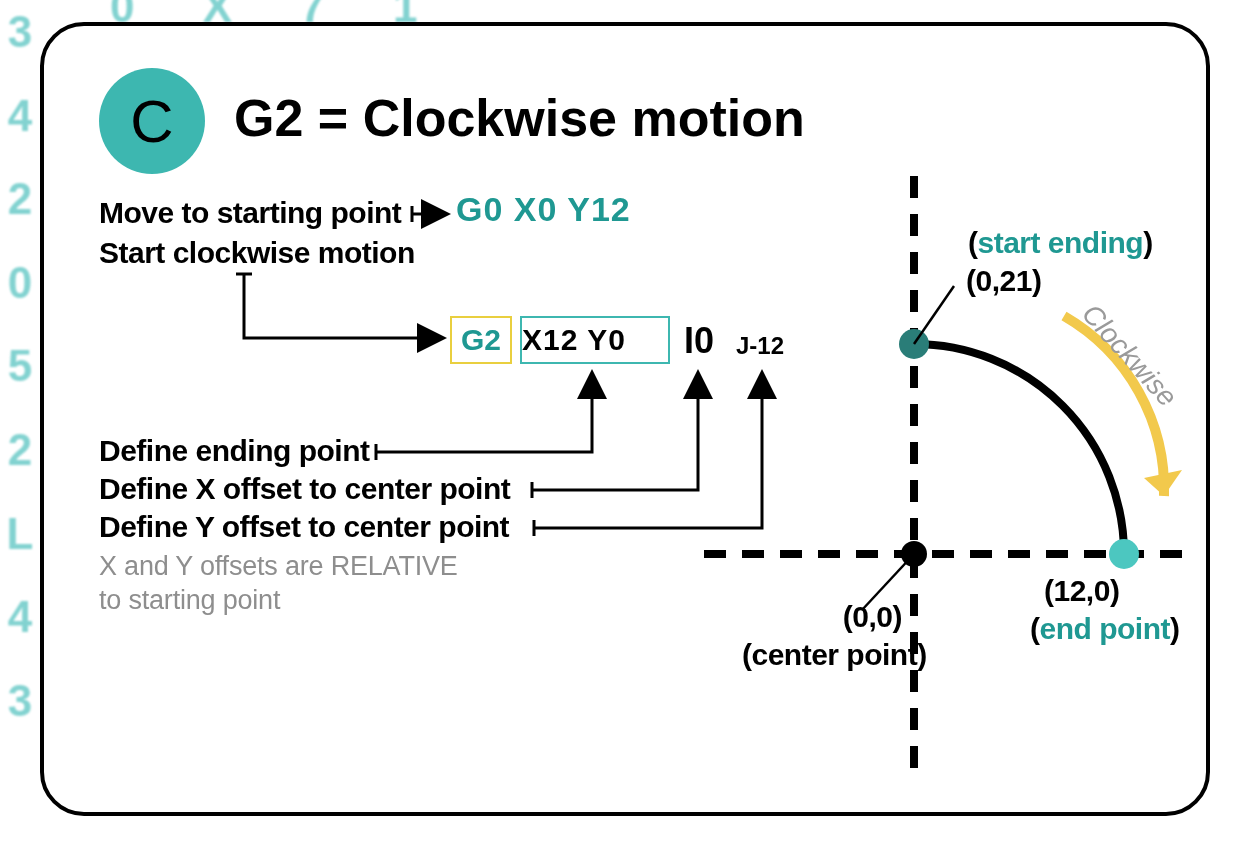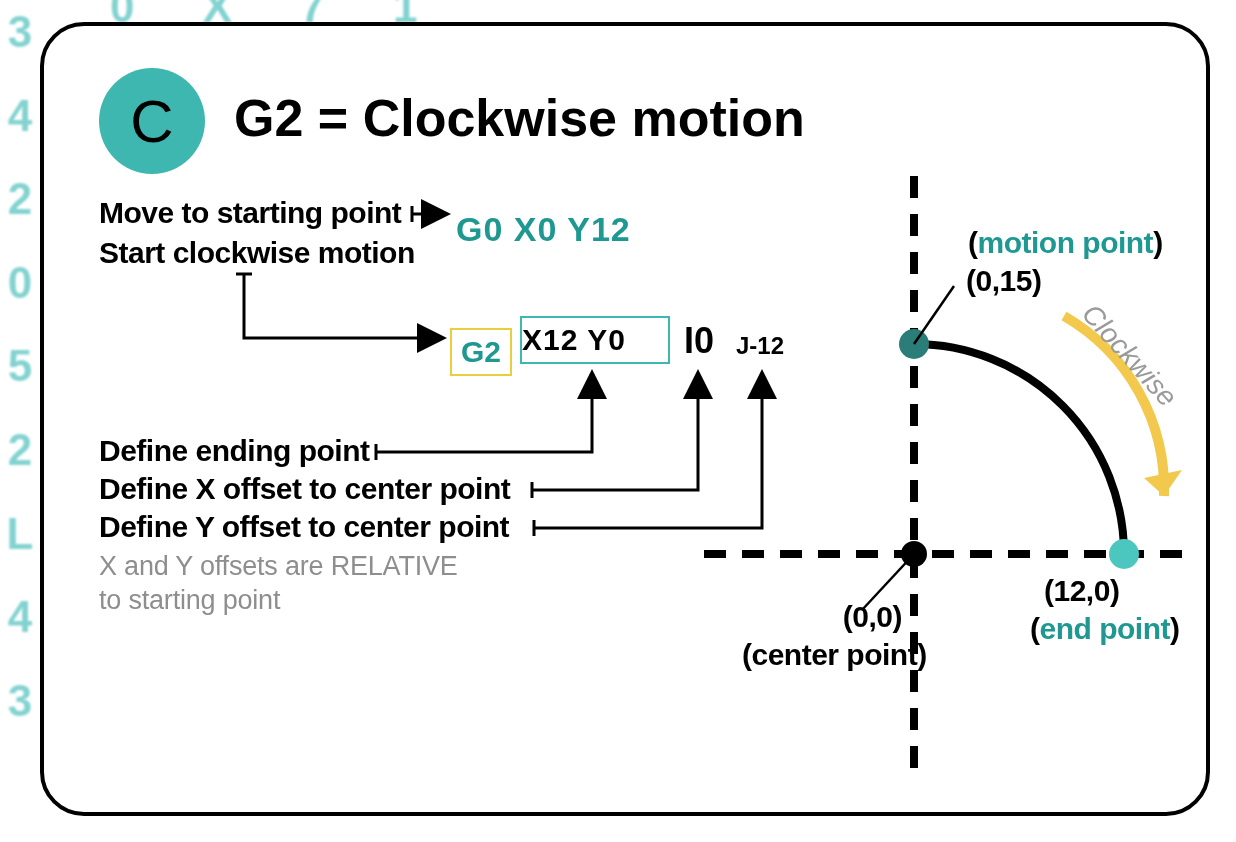--- a/index.html
+++ b/index.html
@@ -8,21 +8,21 @@
   .bg-letters span{display:block;filter:blur(1px);}
   .bg-top{position:absolute;left:110px;top:-18px;color:#4ec0bd;font-size:44px;font-weight:600;filter:blur(1.2px);opacity:.7;letter-spacing:28px;}
   .card{position:absolute;left:40px;top:22px;width:1170px;height:794px;border:4px solid #000;border-radius:44px;box-sizing:border-box;background:#fff;}
   .badge{position:absolute;left:55px;top:42px;width:106px;height:106px;border-radius:50%;background:#3db7b0;display:flex;align-items:center;justify-content:center;}
   .badge span{font-size:60px;font-weight:500;font-family:Arial,sans-serif;}
   .title{position:absolute;left:190px;top:62px;font-size:52px;font-weight:800;letter-spacing:0px;}
   .lbl{position:absolute;font-size:30px;font-weight:600;letter-spacing:-.5px;}
   .teal{color:#1f9892;font-weight:700;}
   .code-teal{color:#1f9892;font-weight:700;font-size:34px;letter-spacing:1px;}
   .note{position:absolute;font-size:27px;color:#8e8e8e;font-weight:500;line-height:1.25;letter-spacing:-.2px;}
-  .g2-box{position:absolute;left:406px;top:290px;width:58px;height:44px;border:2px solid #e9cf3f;display:flex;align-items:center;justify-content:center;font-size:30px;font-weight:700;color:#1f9892;margin-top:12px;}
+  .g2-box{position:absolute;left:406px;top:290px;width:58px;height:44px;border:2px solid #e9cf3f;display:flex;align-items:center;justify-content:center;font-size:30px;font-weight:700;color:#1f9892;}
   .xy-box{position:absolute;left:476px;top:290px;width:146px;height:44px;border:2px solid #3db7b0;display:flex;align-items:center;justify-content:flex-start;font-size:30px;font-weight:700;color:#000;letter-spacing:1px;}
   .io{position:absolute;left:640px;top:294px;font-size:36px;font-weight:700;}
   .jneg{position:absolute;left:692px;top:294px;font-size:24px;font-weight:700;margin-top:12px;}
   .cw-lbl{position:absolute;left:1055px;top:272px;font-size:28px;font-style:italic;color:#9a9a9a;font-weight:500;transform:rotate(48deg);transform-origin:left top;}
 </style>
 </head>
 <body>
 
 <div class="page">
 
@@ -47,21 +47,21 @@
     <div class="title">G2 = Clockwise motion</div>
 
     <div class="lbl" style="left:55px;top:170px">Move to starting point</div>
     <div class="lbl" style="left:55px;top:210px">Start clockwise motion</div>
     <div class="lbl" style="left:55px;top:408px">Define ending point</div>
     <div class="lbl" style="left:55px;top:446px">Define X offset to center point</div>
     <div class="lbl" style="left:55px;top:484px">Define Y offset to center point</div>
     <div class="note" style="left:55px;top:524px;white-space:pre-line">X and Y offsets are RELATIVE
 to starting point</div>
 
-    <div class="code-teal" style="position:absolute;left:412px;top:184px">G0 X0 Y12</div>
+    <div class="code-teal" style="position:absolute;left:412px;top:164px">G0 X0 Y12</div>
 
     <div class="g2-box">
         <span>G2</span>
       </div>
     <div class="xy-box">
         <span>X12 Y0</span>
       </div>
     <div class="io">I0</div>
     <div class="jneg">J-12</div>
 
@@ -105,23 +105,23 @@
 
       <path d="M380,160 A200,200 0 0 1 480,340" fill="none" stroke="#f2c94c" stroke-width="10"></path>
       <polygon points="480,340 498,314 460,322" fill="#f2c94c"></polygon>
     </svg>
 
     <div class="lbl" style="left:922px;top:200px">
       <span style="color:#000">(</span><span class="teal" style="display:inline">(start point)</span><span style="color:#000">)</span>
     </div>
 
     <div class="lbl" style="left:922px;top:200px;background:#fff;padding:0 2px">
-      <span style="color:#000">(</span><span class="teal">motion point</span><span style="color:#000">)</span>
+      <span style="color:#000">(</span><span class="teal">start ending</span><span style="color:#000">)</span>
     </div>
-    <div class="lbl" style="left:922px;top:238px">(0,15)</div>
+    <div class="lbl" style="left:922px;top:238px">(0,21)</div>
 
     <div class="lbl" style="left:1000px;top:548px">(12,0)</div>
     <div class="lbl" style="left:986px;top:586px">
       <span style="color:#000">(</span><span class="teal">end point</span><span style="color:#000">)</span>
     </div>
 
     <div class="lbl" style="left:728px;top:574px;text-align:right;width:130px">(0,0)</div>
     <div class="lbl" style="left:698px;top:612px">(center point)</div>
 
     <div class="cw-lbl">Clockwise</div>

